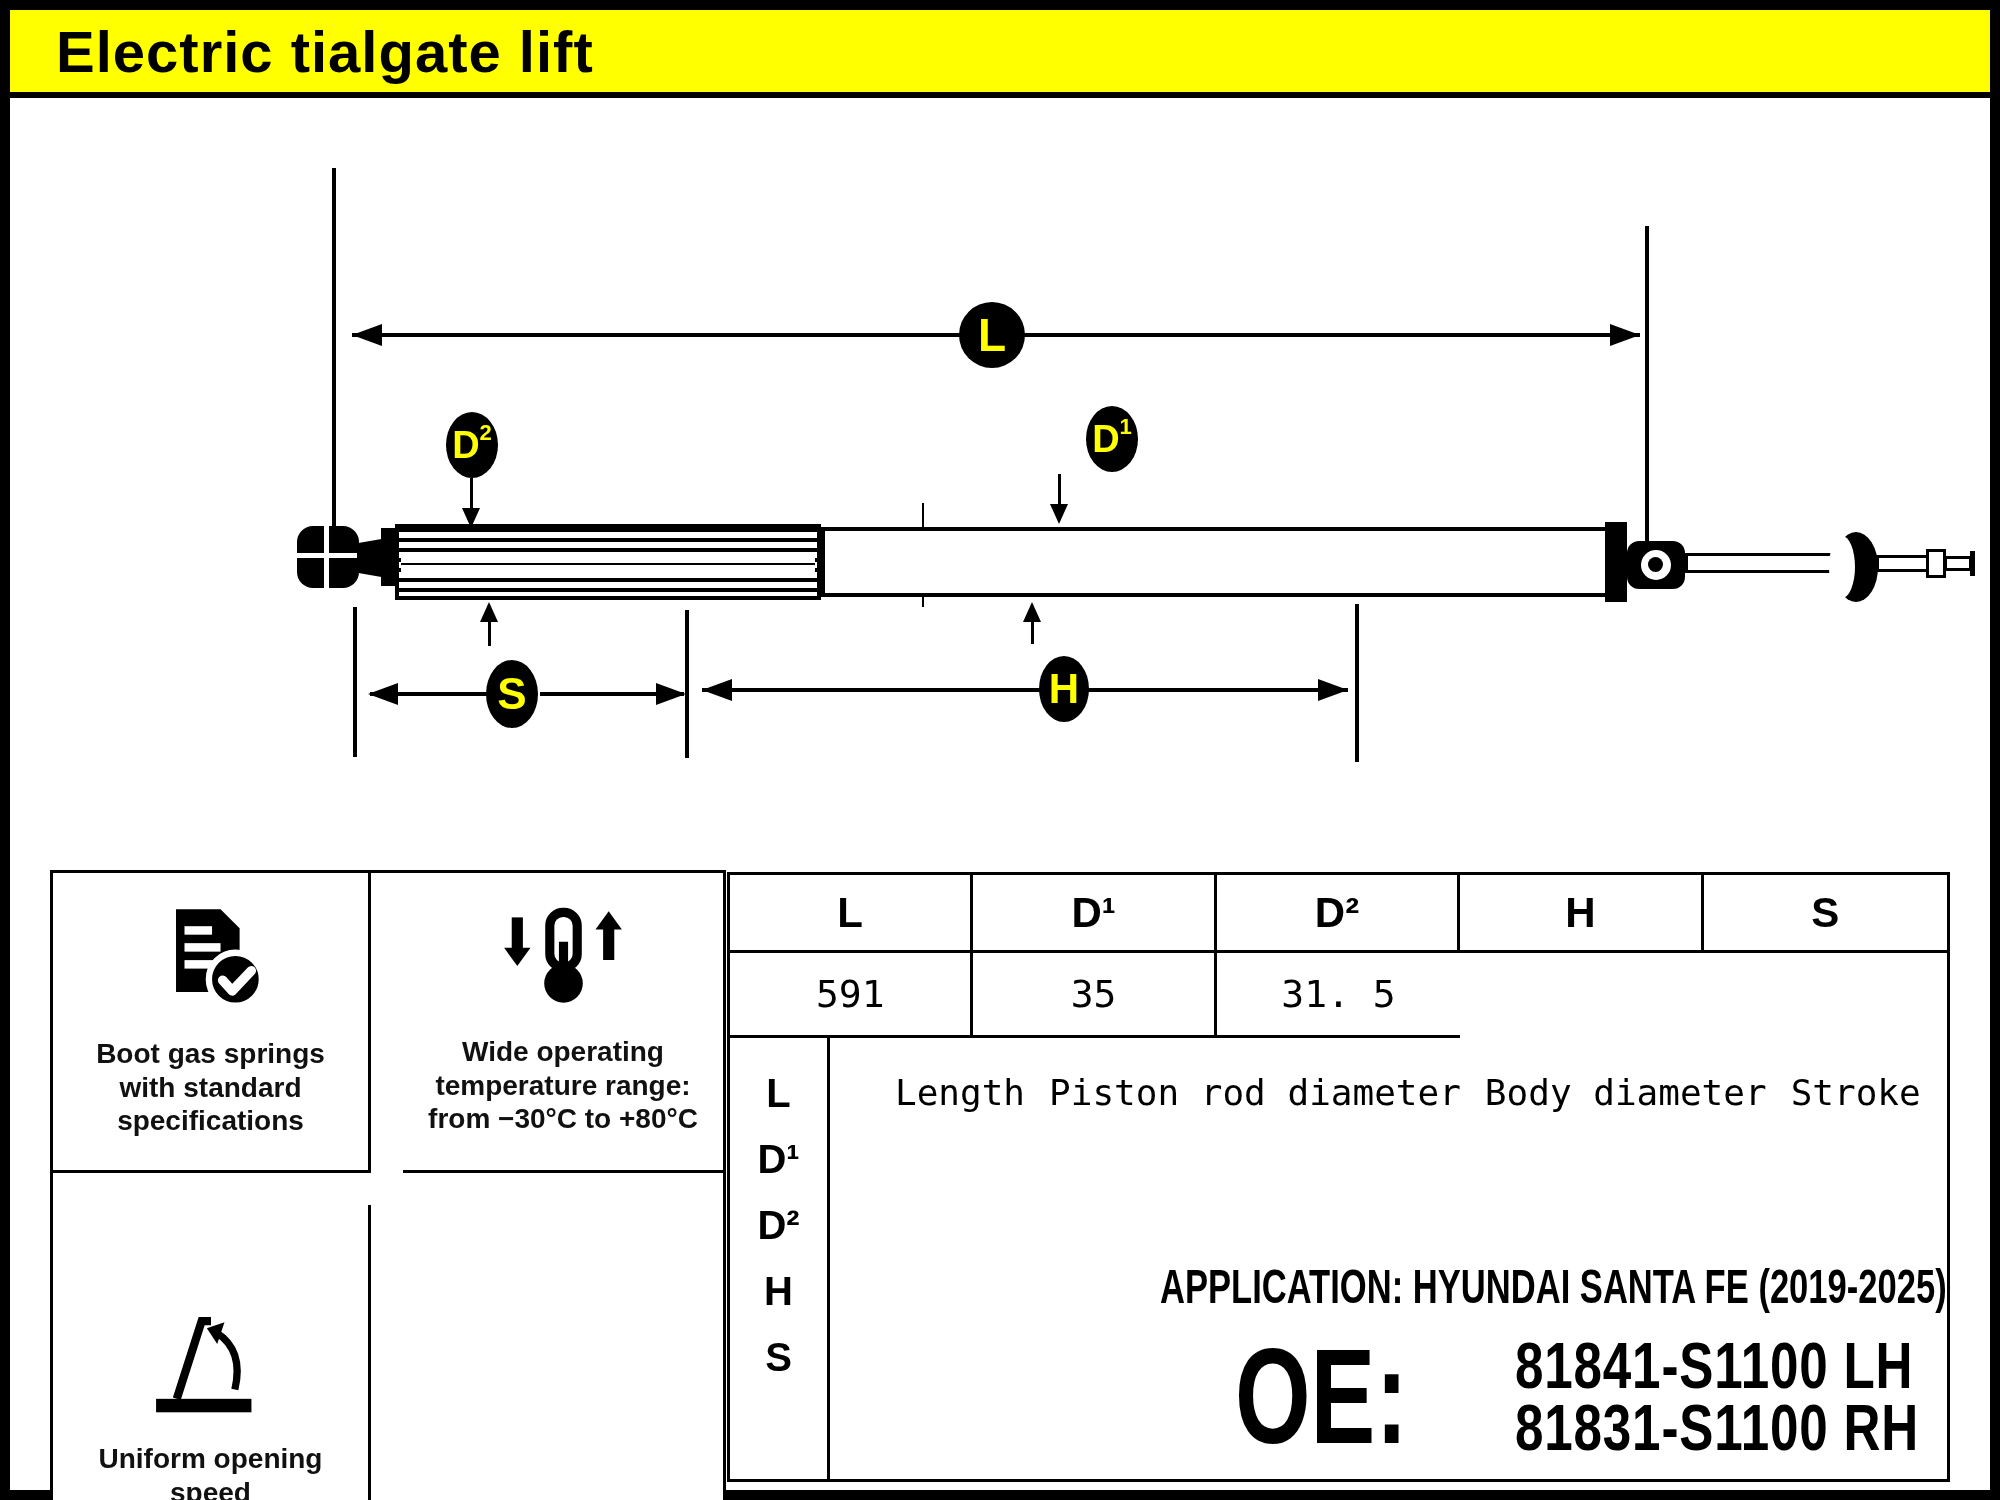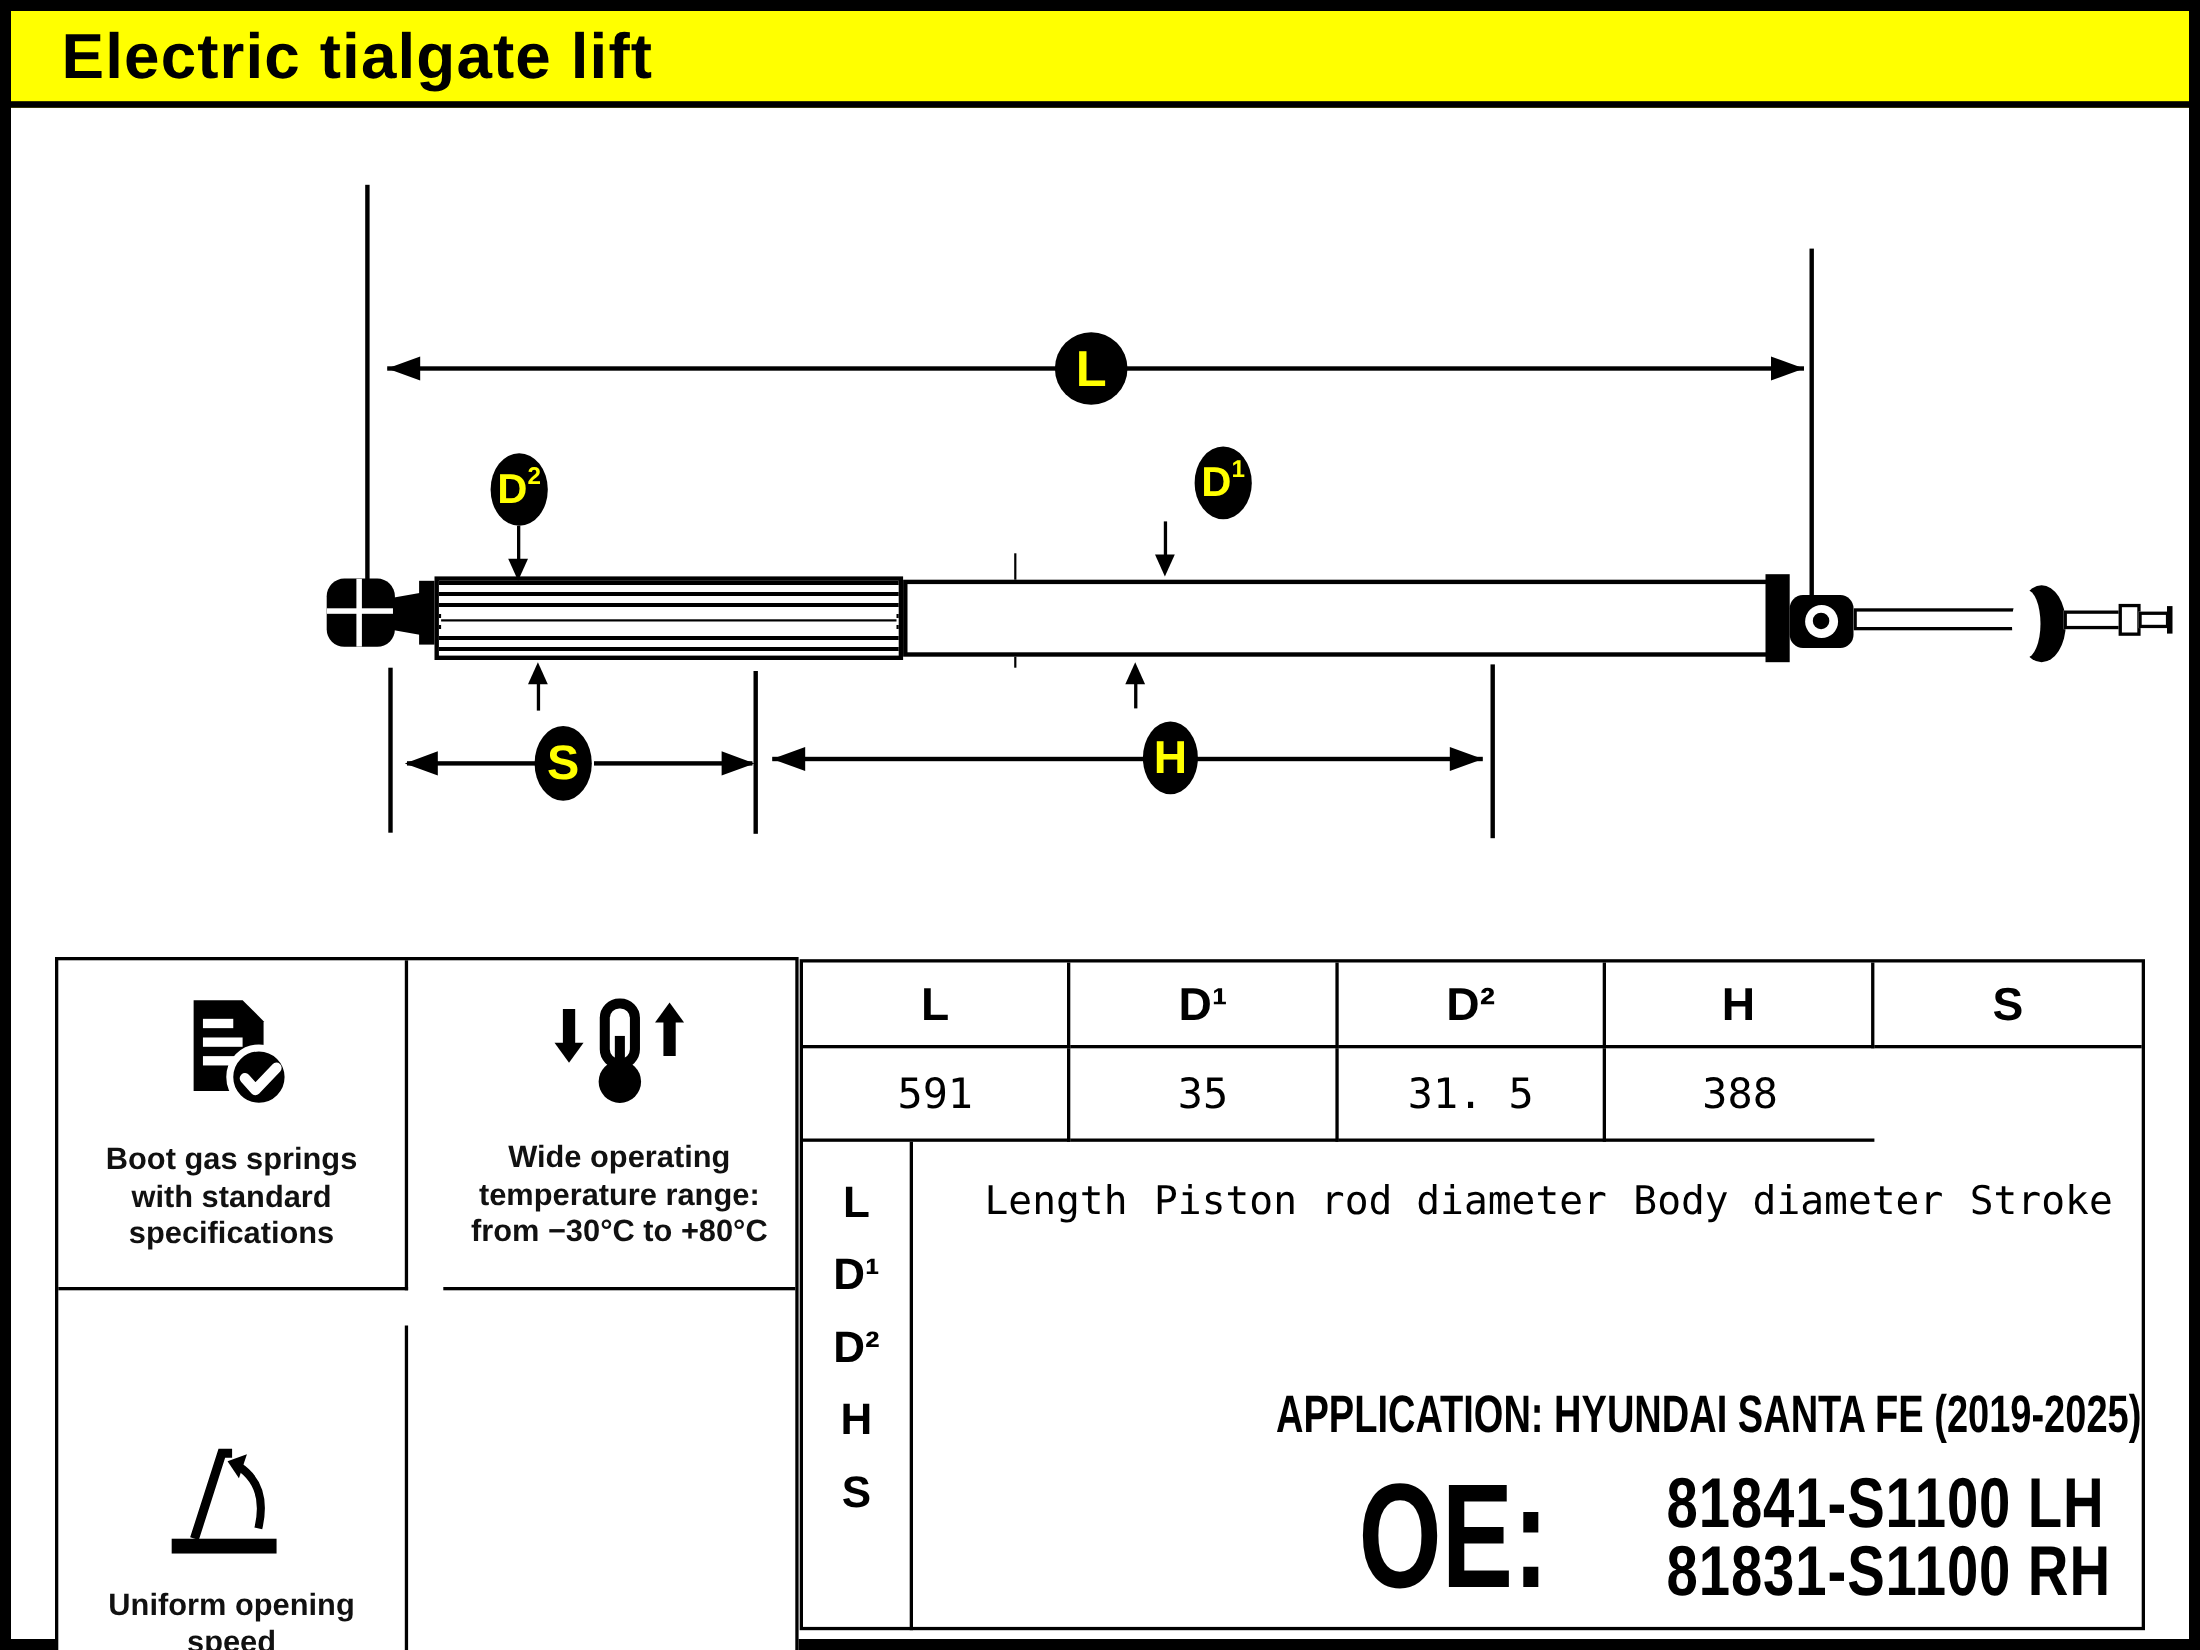--- a/index.html
+++ b/index.html
@@ -182,21 +182,20 @@
       <div class="scell shead">L</div>
       <div class="scell shead">D¹</div>
       <div class="scell shead">D²</div>
       <div class="scell shead">H</div>
       <div class="scell shead">S</div>
     </div>
     <div class="srow">
       <div class="scell sval">591</div>
       <div class="scell sval">35</div>
       <div class="scell sval">31. 5</div>
-      <div class="scell sval">388</div>
     </div>
 
     <div class="legend-area">
       <div class="legend-symbols">
         <div class="lsym">L</div>
         <div class="lsym">D¹</div>
         <div class="lsym">D²</div>
         <div class="lsym">H</div>
         <div class="lsym">S</div>
       </div>

